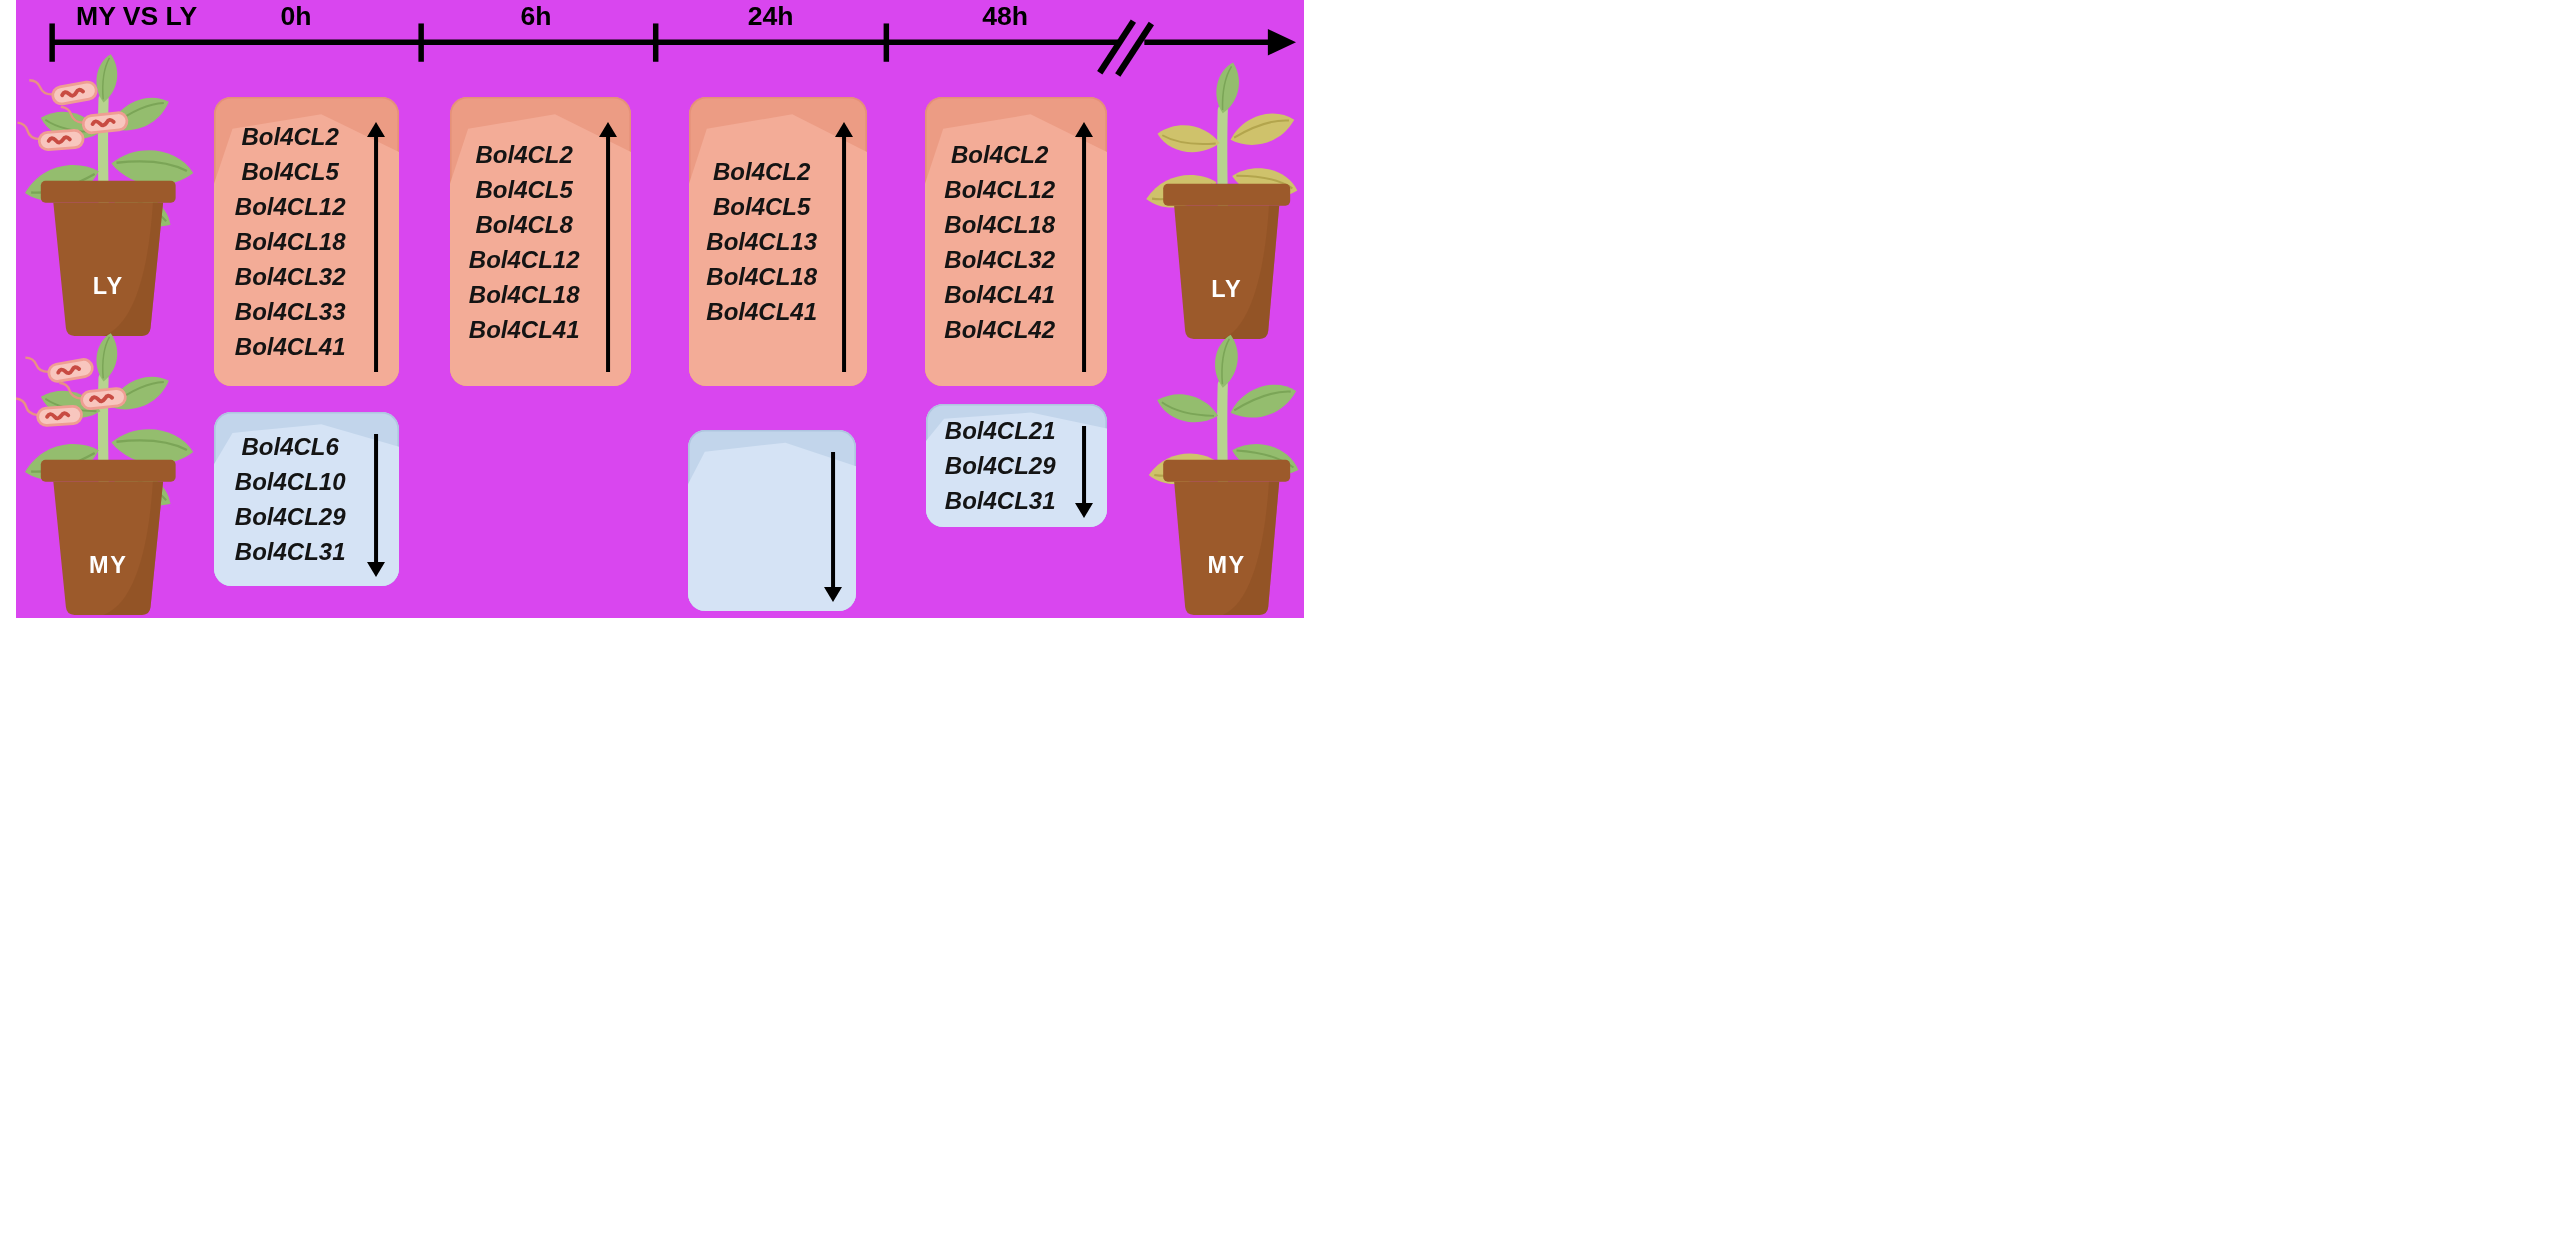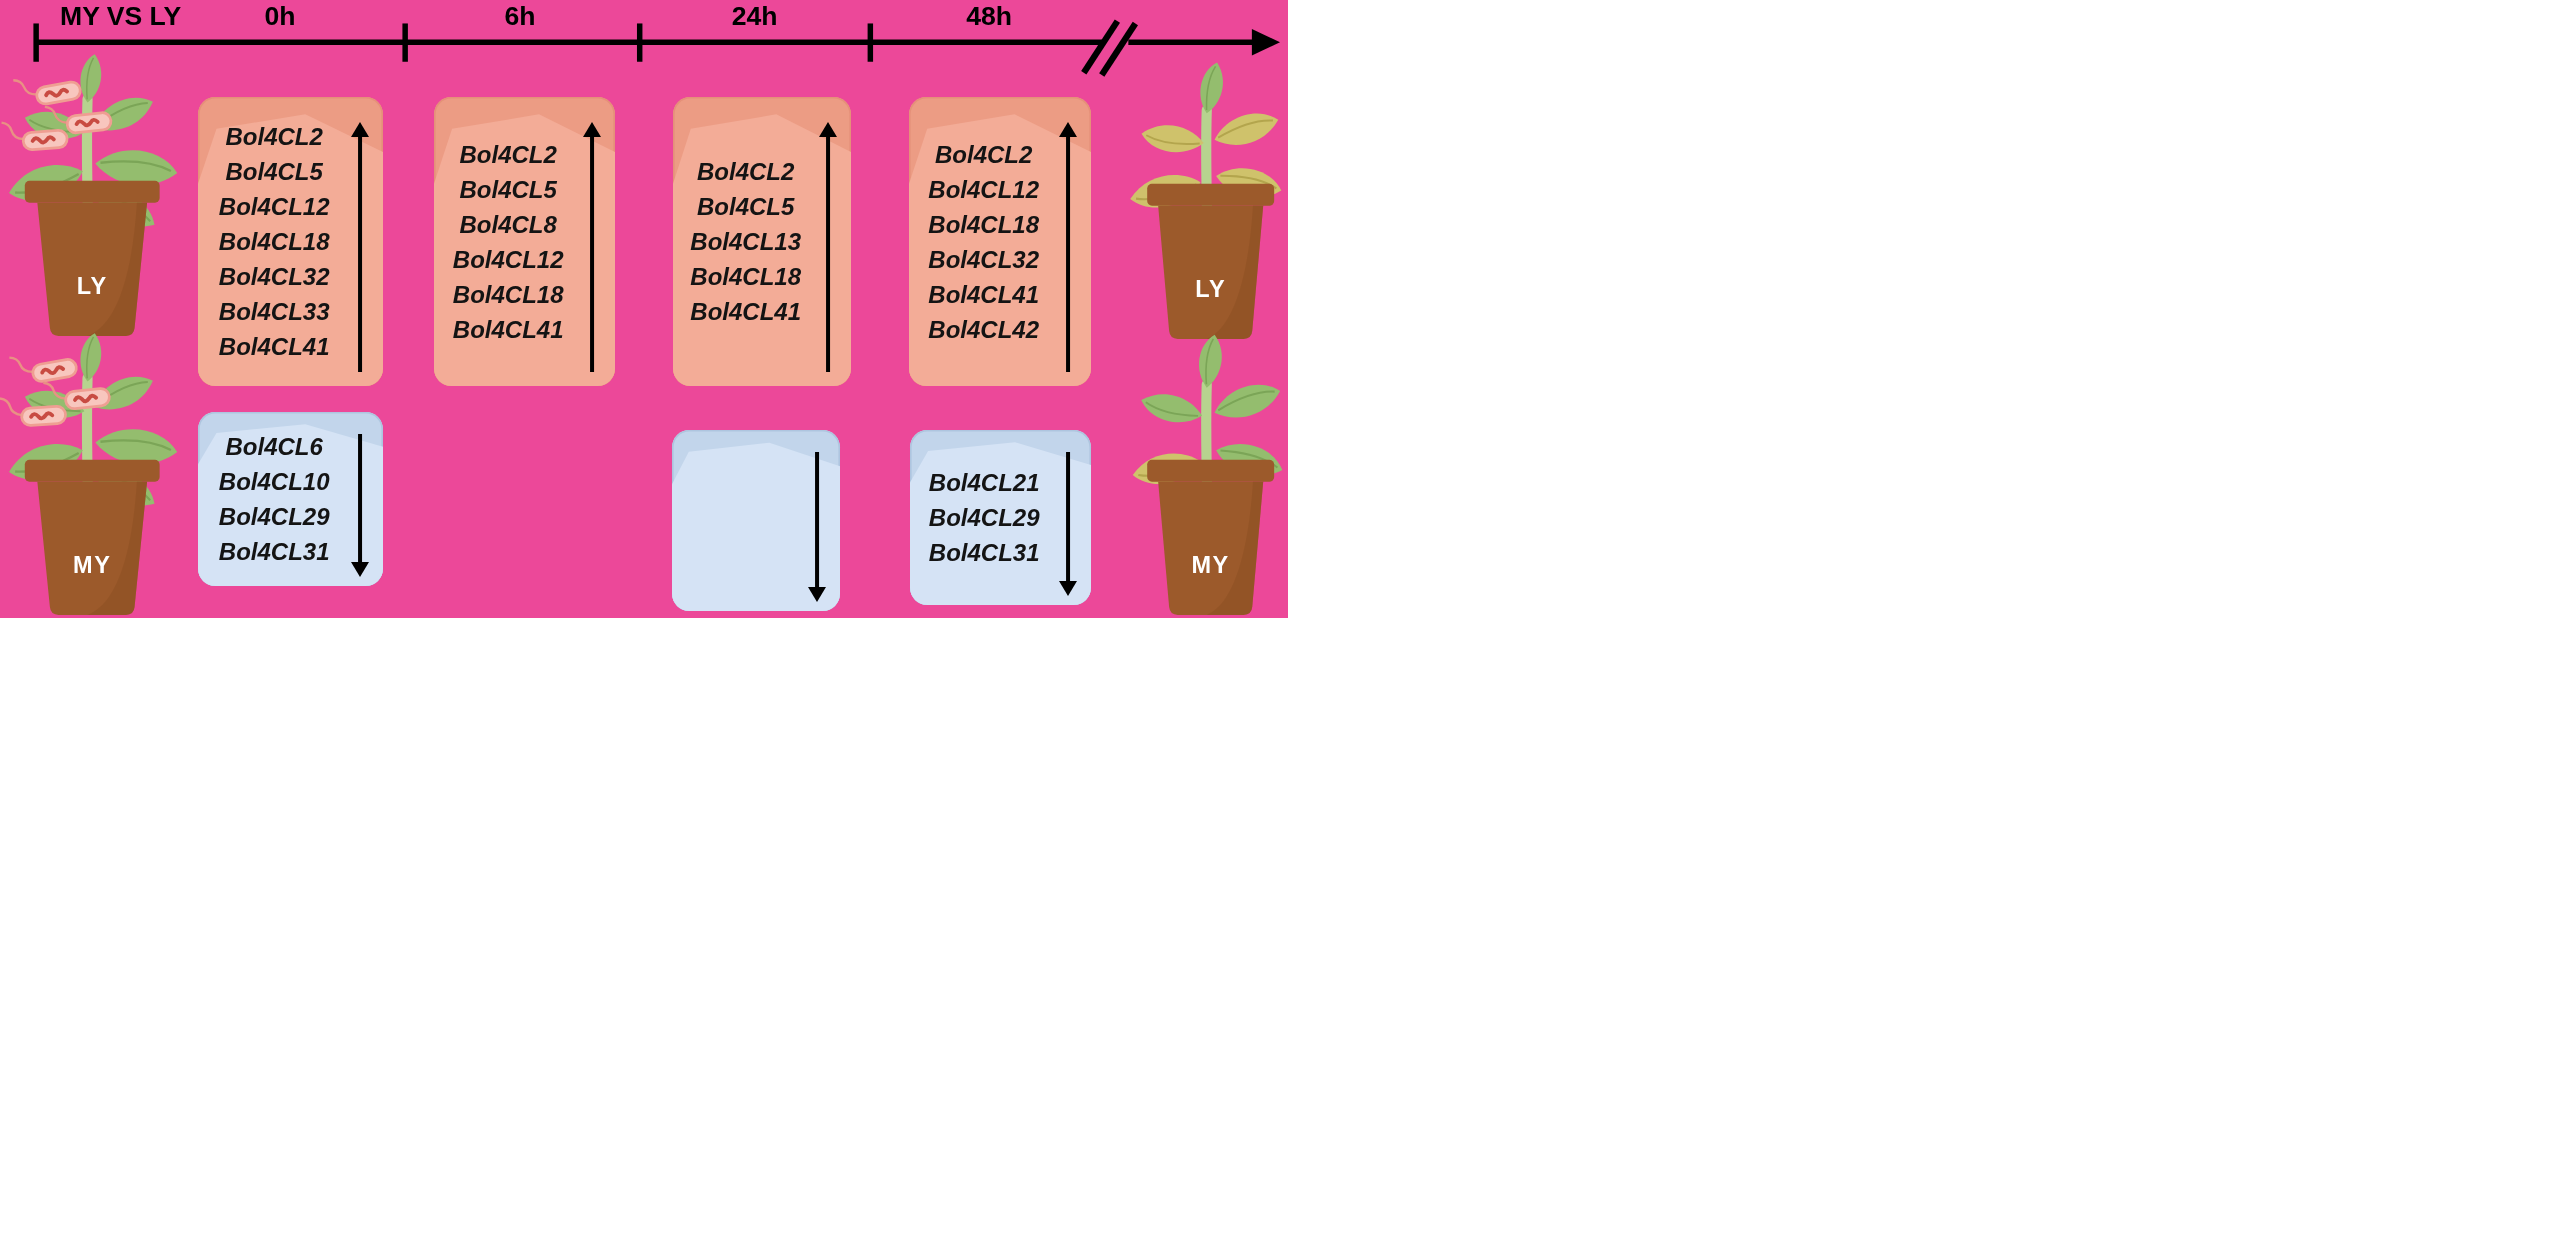--- a/index.html
+++ b/index.html
@@ -1,17 +1,17 @@
 <!DOCTYPE html>
 <html style="font-size:12.6px"><head>
 <meta charset="utf-8">
 <style>
   html,body{margin:0;padding:0;background:#ffffff;}
   body{font-family:"Liberation Sans", sans-serif;}
-  .stage{position:relative;width:1288px;height:618px;background:#ec4899;overflow:hidden;}
+  .stage{position:relative;width:1288px;height:618px;background:#d946ef;overflow:hidden;margin-left:16px;}
 
   
   .timeline{position:absolute;left:0;top:0;width:1288px;height:86px;overflow:visible;}
   .timeline text{font-family:"Liberation Sans",sans-serif;font-weight:bold;font-size:34px;fill:#000;}
 
   
   .box{position:absolute;border-radius:17.3px;overflow:hidden;}
   .box.up{background:#EC9C84;box-shadow:inset 0 0 0 1.6px #E59079;}
   .box.up::before{content:"";position:absolute;inset:0;background:#F3AC97;
     clip-path:polygon(0 30%,10% 11%,58% 6%,100% 19%,100% 100%,0 100%);}
@@ -310,21 +310,21 @@
       </div>
   </div>
 
   <div class="box down" style="left:672px;top:430px;width:168px;height:181px">
     <div class="arrow down-a" style="right:12.6px;top:22px;bottom:9.4px">
         <div class="shaft"></div>
         <div class="head"></div>
       </div>
   </div>
 
-  <div class="box down" style="left:910px;top:430px;width:181px;height:175px">
+  <div class="box down" style="left:910px;top:404px;width:181px;height:123px">
     <div class="genelist">
       <div class="gene">Bol4CL21</div>
       <div class="gene">Bol4CL29</div>
       <div class="gene">Bol4CL31</div>
     </div>
     <div class="arrow down-a" style="right:12.6px;top:22px;bottom:9.4px">
         <div class="shaft"></div>
         <div class="head"></div>
       </div>
   </div>

